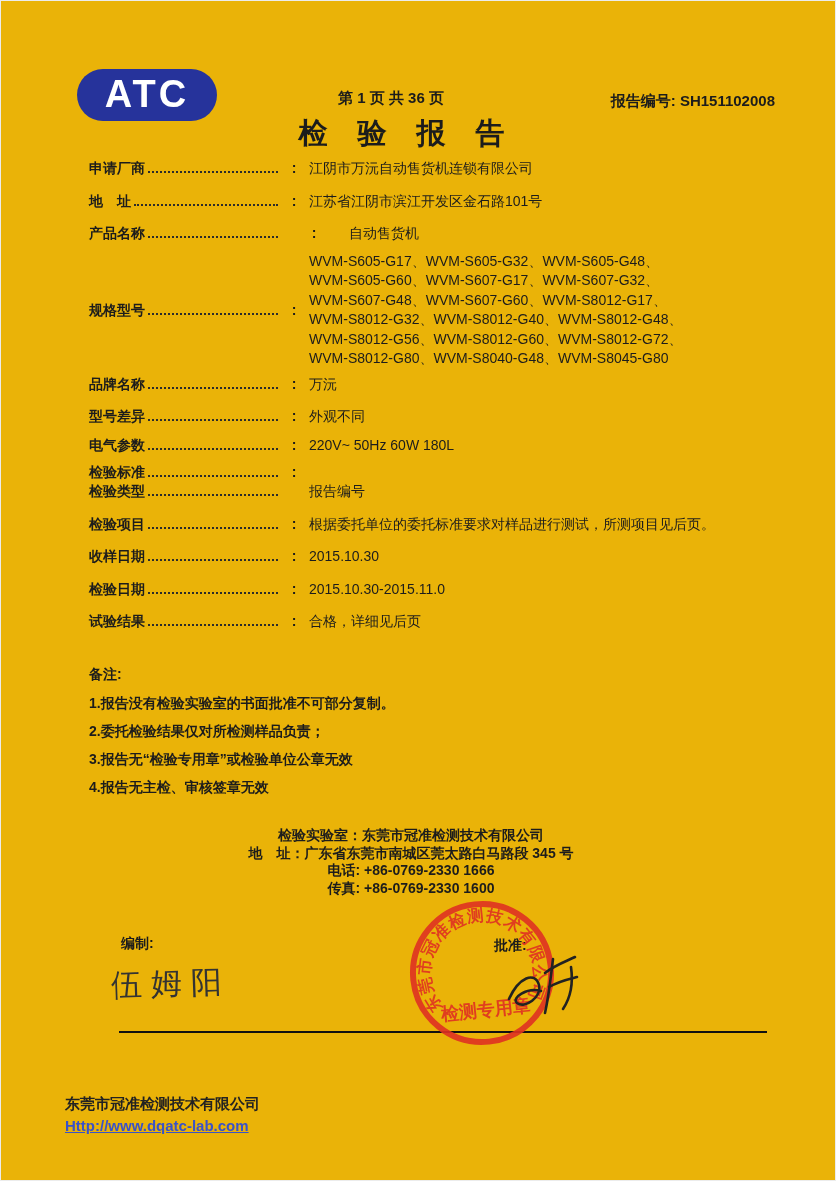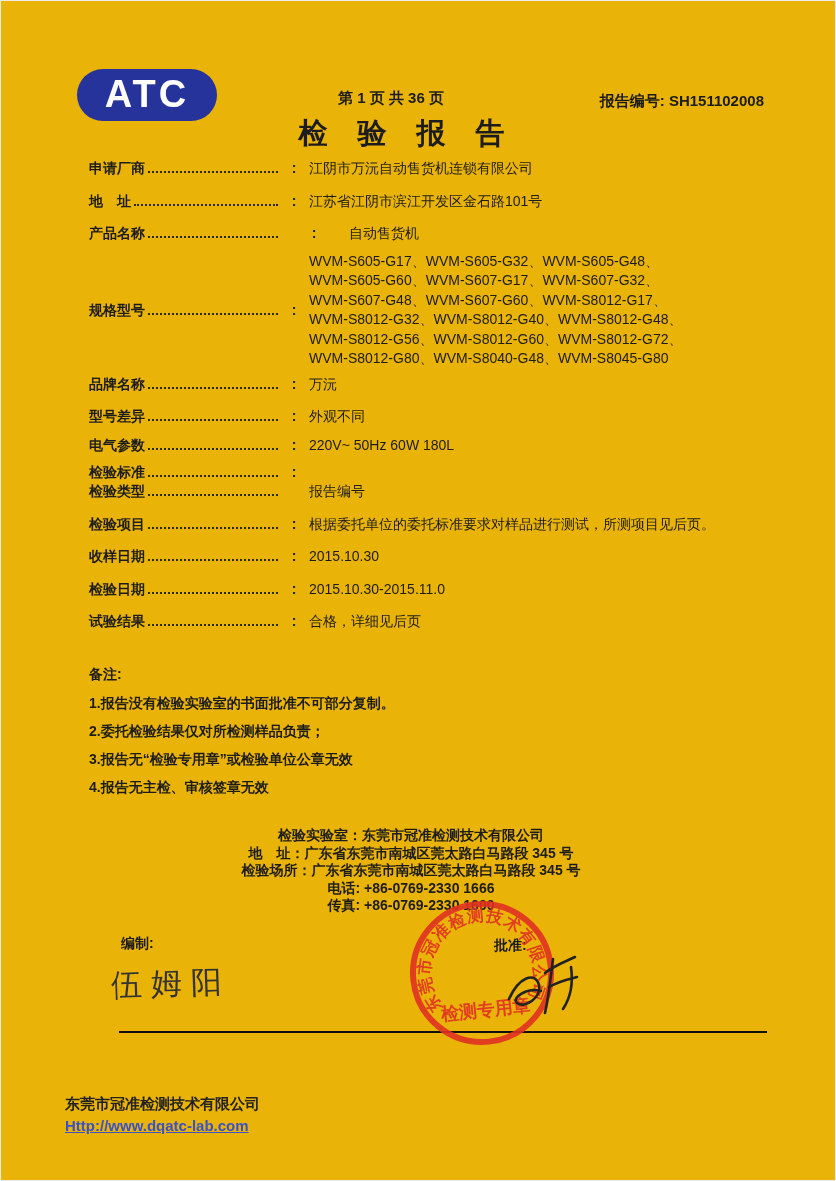--- a/index.html
+++ b/index.html
@@ -18,21 +18,21 @@
   }
   .logo span {
     color:#ffffff; font-size:38px; font-weight:bold; letter-spacing:3px;
     line-height:1; padding-bottom:2px;
   }
   .page-info {
     position:absolute; left:0; top:88px; width:780px; text-align:center;
     font-size:15px; font-weight:bold;
   }
   .report-no {
-    position:absolute; right:71px; top:91px;
+    position:absolute; right:60px; top:91px;
     font-size:15px; font-weight:bold;
   }
   .doc-title {
     position:absolute; left:0; top:113px; width:812px; text-align:center;
     font-size:29px; font-weight:bold; letter-spacing:11px;
   }
 
   
   .fields { position:absolute; left:88px; top:158px; width:682px; }
   .field-row { display:flex; align-items:flex-start; margin-bottom:13px; }
@@ -205,21 +205,20 @@
     <div class="notes-heading">备注:</div>
     <div class="note-item">1.报告没有检验实验室的书面批准不可部分复制。</div>
     <div class="note-item">2.委托检验结果仅对所检测样品负责；</div>
     <div class="note-item">3.报告无“检验专用章”或检验单位公章无效</div>
     <div class="note-item">4.报告无主检、审核签章无效</div>
   </div>
 
   <div class="lab">
     <div class="lab-line">检验实验室：东莞市冠准检测技术有限公司</div>
     <div class="lab-line">地　址：广东省东莞市南城区莞太路白马路段 345 号</div>
-    <div class="lab-line">检验场所：广东省东莞市南城区莞太路白马路段 345 号</div>
     <div class="lab-line">电话: +86-0769-2330 1666</div>
     <div class="lab-line">传真: +86-0769-2330 1600</div>
   </div>
 
   <div class="prepared-label">编制:</div>
   <div class="approved-label">批准:</div>
   <div class="prepared-signature">伍姆阳</div>
   <div class="sig-line"></div>
 
   <svg class="stamp" viewBox="0 0 150 150">

